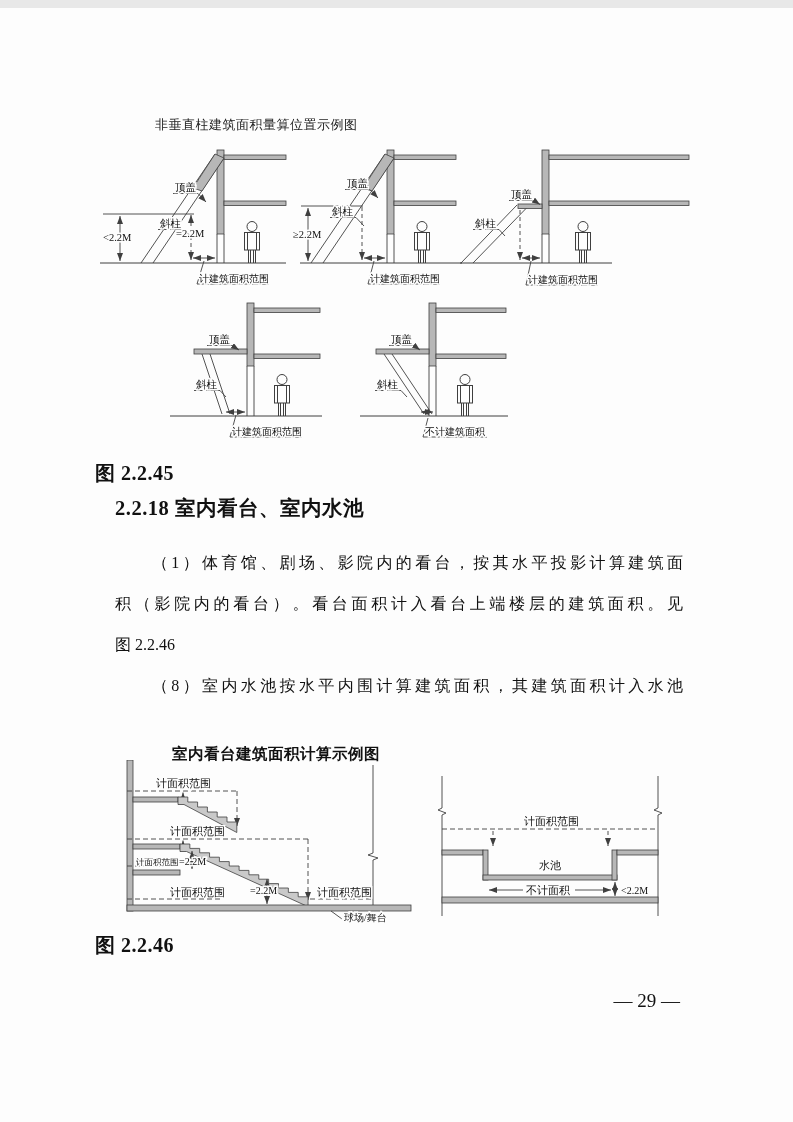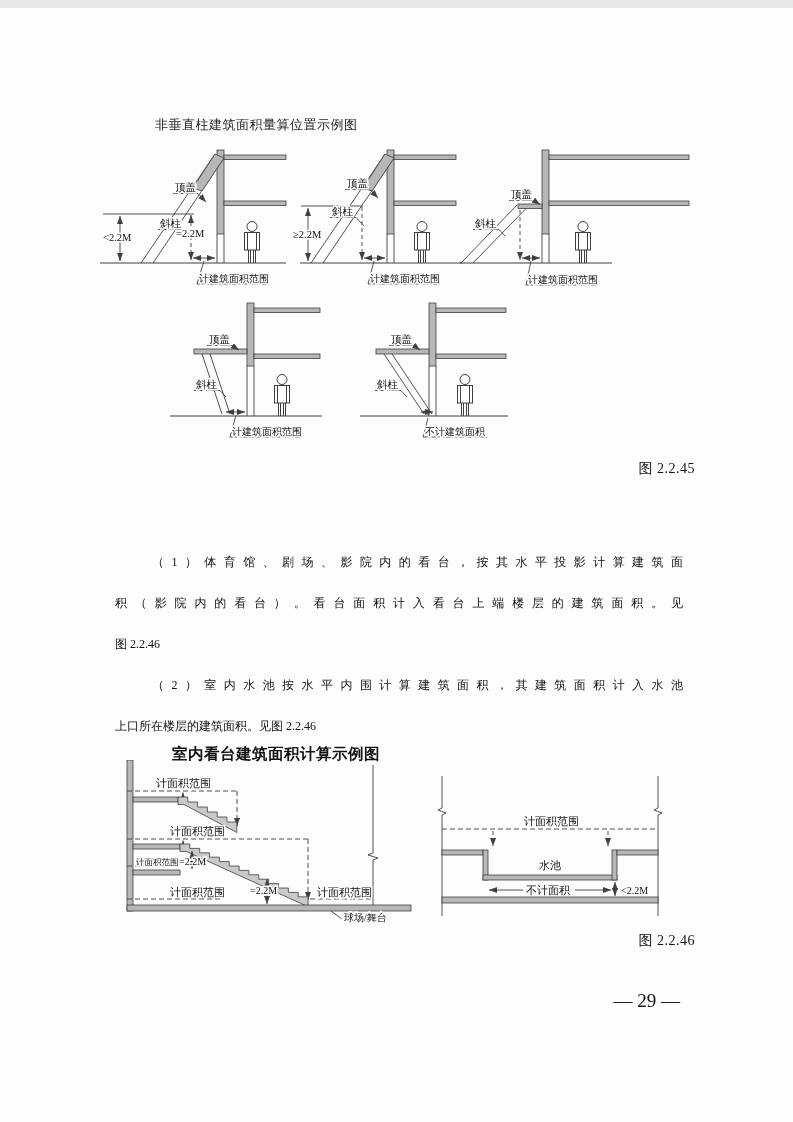--- a/index.html
+++ b/index.html
@@ -4,23 +4,23 @@
 <style>
   html,body{margin:0;padding:0;background:#e8e8e8;}
   .page{
     position:relative;width:793px;height:1122px;margin:8px auto;
     background:#fdfdfd;overflow:hidden;
     font-family:"Liberation Serif","DejaVu Serif",serif;color:#111;
   }
   .abs{position:absolute;}
   .figtitle-sm{font-size:13px;letter-spacing:.5px;color:#222;}
   .subfig-title{font-size:15.5px;font-weight:bold;text-align:center;letter-spacing:.5px;}
-  .caption{font-size:14px;text-align:right;letter-spacing:.5px;}
+  .caption{font-size:20px;text-align:left;letter-spacing:.5px;font-weight:bold;}
   .heading{font-size:20.5px;font-weight:bold;letter-spacing:.5px;}
-  .bodytext{width:568px;font-size:12px;line-height:41px;}
+  .bodytext{width:568px;font-size:16px;line-height:41px;}
   .bline{text-align:justify;text-align-last:justify;}
   .bline.noj{text-align:left;text-align-last:left;}
   .indent{text-indent:37px;}
   .pagenum{font-size:19px;text-align:right;}
   
   .ln{stroke:#3f3f3f;stroke-width:1;fill:none;}
   .thin{stroke:#3f3f3f;stroke-width:.9;fill:none;}
   .dsh{stroke:#3f3f3f;stroke-width:.9;fill:none;stroke-dasharray:5 3;}
   .dsh2{stroke:#3f3f3f;stroke-width:.9;fill:none;stroke-dasharray:4 3;}
   .gray{fill:#b7b7b7;stroke:#3f3f3f;stroke-width:.8;}
@@ -174,27 +174,27 @@
       <line class="thin" x1="401" y1="382.5" x2="407" y2="389"></line>
       <text class="lbl2 halo" x="377" y="380">斜柱</text>
       <polyline class="thin" points="428,410 423,429 487,429"></polyline>
       <text class="lbl halo" x="425" y="427">不计建筑面积</text>
       <use href="#person" x="457" y="366"></use>
     </g>
   </svg>
 
   <div class="abs caption" style="left:95px;top:452px;width:600px;">图 2.2.45</div>
 
+  <div class="abs heading" style="left:115px;top:486px;">2.2.18 室内看台、室内水池</div>
 
   <div class="abs bodytext" style="left:115px;top:534px;">
     <div class="bline indent">（1）体育馆、剧场、影院内的看台，按其水平投影计算建筑面</div>
     <div class="bline">积（影院内的看台）。看台面积计入看台上端楼层的建筑面积。见</div>
     <div class="bline noj">图 2.2.46</div>
-    <div class="bline indent">（2）室内水池按水平内围计算建筑面积，其建筑面积计入水池</div>
-    <div class="bline noj">上口所在楼层的建筑面积。见图 2.2.46</div>
+    <div class="bline indent">（8）室内水池按水平内围计算建筑面积，其建筑面积计入水池</div>
   </div>
 
   <div class="abs subfig-title" style="left:130px;top:736px;width:250px;text-align:right;">室内看台建筑面积计算示例图</div>
 
   <svg class="abs" style="left:115px;top:752px;" width="310" height="168" viewBox="115 752 310 168">
     <rect class="gray" x="127" y="752" width="6" height="151"></rect>
     <line class="thin" x1="373" y1="757" x2="373" y2="845"></line>
     <polyline class="thin" points="373,845 368,847 378,850 373,852"></polyline>
     <line class="thin" x1="373" y1="852" x2="373" y2="897"></line>
 

